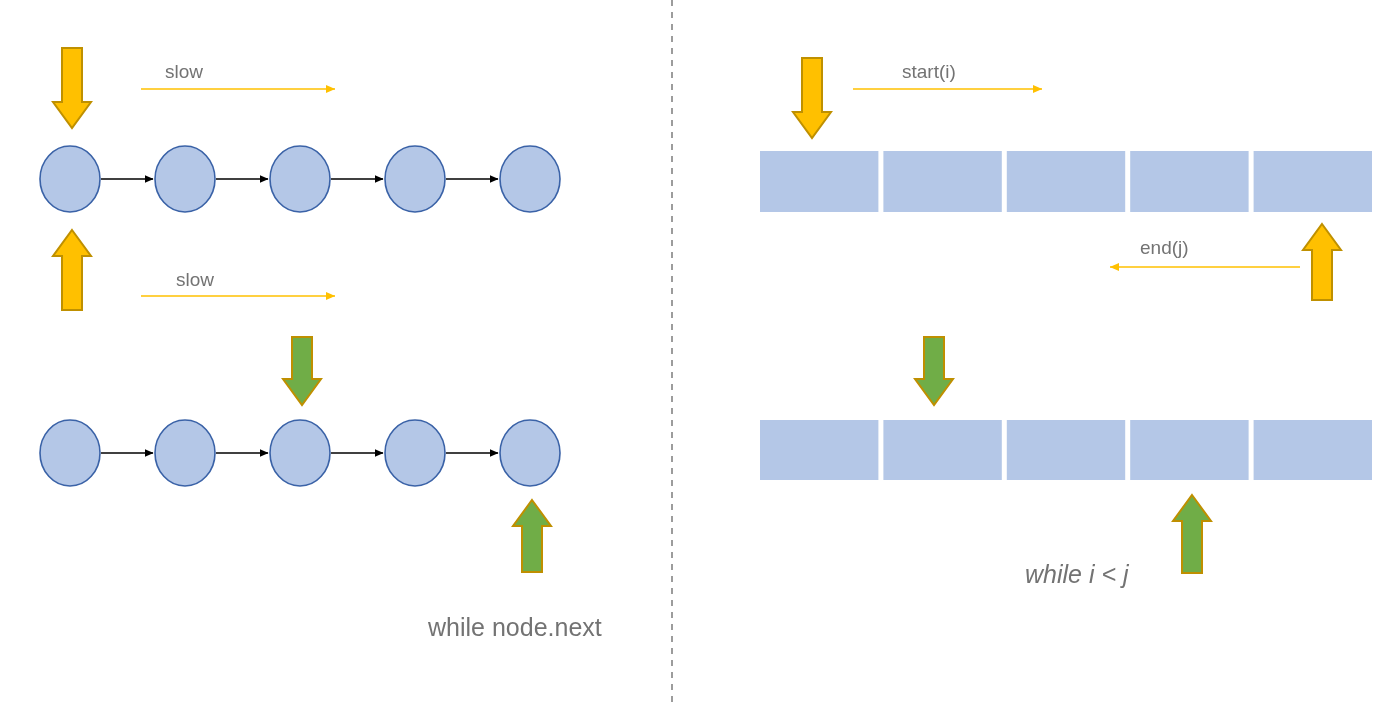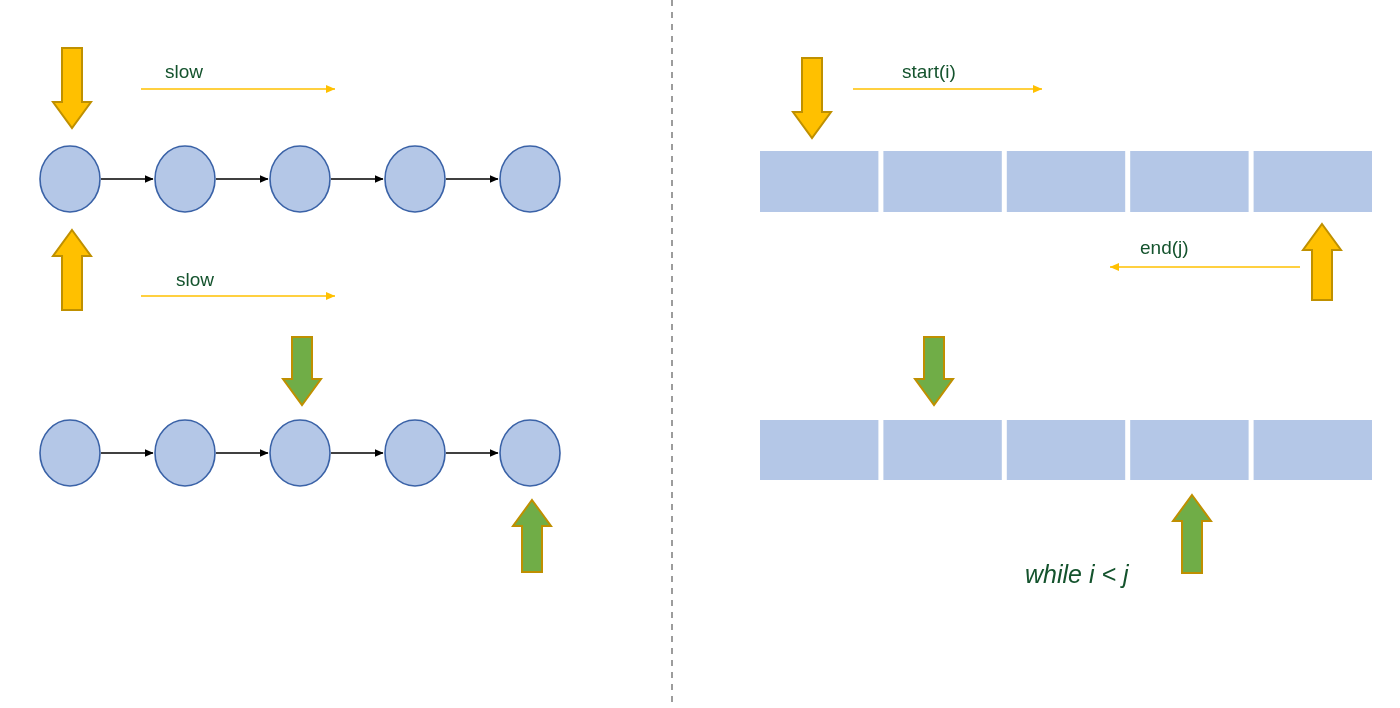--- a/index.html
+++ b/index.html
@@ -13,21 +13,21 @@
   }
   #canvas {
     position: relative;
     width: 1400px;
     height: 708px;
     background: #ffffff;
     overflow: hidden;
   }
   .label {
     position: absolute;
-    color: #14532d;
+    color: #737373;
     font-family: "Liberation Sans", sans-serif;
     white-space: nowrap;
     line-height: 1;
   }
   .lbl-small { font-size: 19px; }
   .lbl-big   { font-size: 25px; }
 
   svg.layer {
     position: absolute;
     left: 0;
@@ -107,20 +107,21 @@
         <path d="M1322,224 L1341,250 L1332,250 L1332,300 L1312,300 L1312,250 L1303,250 Z" fill="#FFC000" stroke="#BF9000" stroke-width="2" stroke-linejoin="miter"></path>
         <path d="M924,337 L944,337 L944,379 L953,379 L934,405 L915,379 L924,379 Z" fill="#70AD47" stroke="#BF8F00" stroke-width="2" stroke-linejoin="miter"></path>
         <path d="M1192,495 L1211,521 L1202,521 L1202,573 L1182,573 L1182,521 L1173,521 Z" fill="#70AD47" stroke="#BF8F00" stroke-width="2" stroke-linejoin="miter"></path>
       </g>
   </svg>
 
   <div class="label lbl-small" style="left:165px; top:62px;">slow</div>
 
   <div class="label lbl-small" style="left:176px; top:270px;">slow</div>
 
+  <div class="label lbl-big" style="left:428px; top:615px;">while node.next</div>
 
   <div class="label lbl-small" style="left:858px; top:62px;margin-left:44px;">start(i)</div>
 
   <div class="label lbl-small" style="left:1140px; top:238px;text-align:center;">end(j)</div>
 
   <div class="label lbl-big" style="left:1025px; top:562px;font-style:italic;">while i &lt; j</div>
 
 </div>
 
 </body></html>

